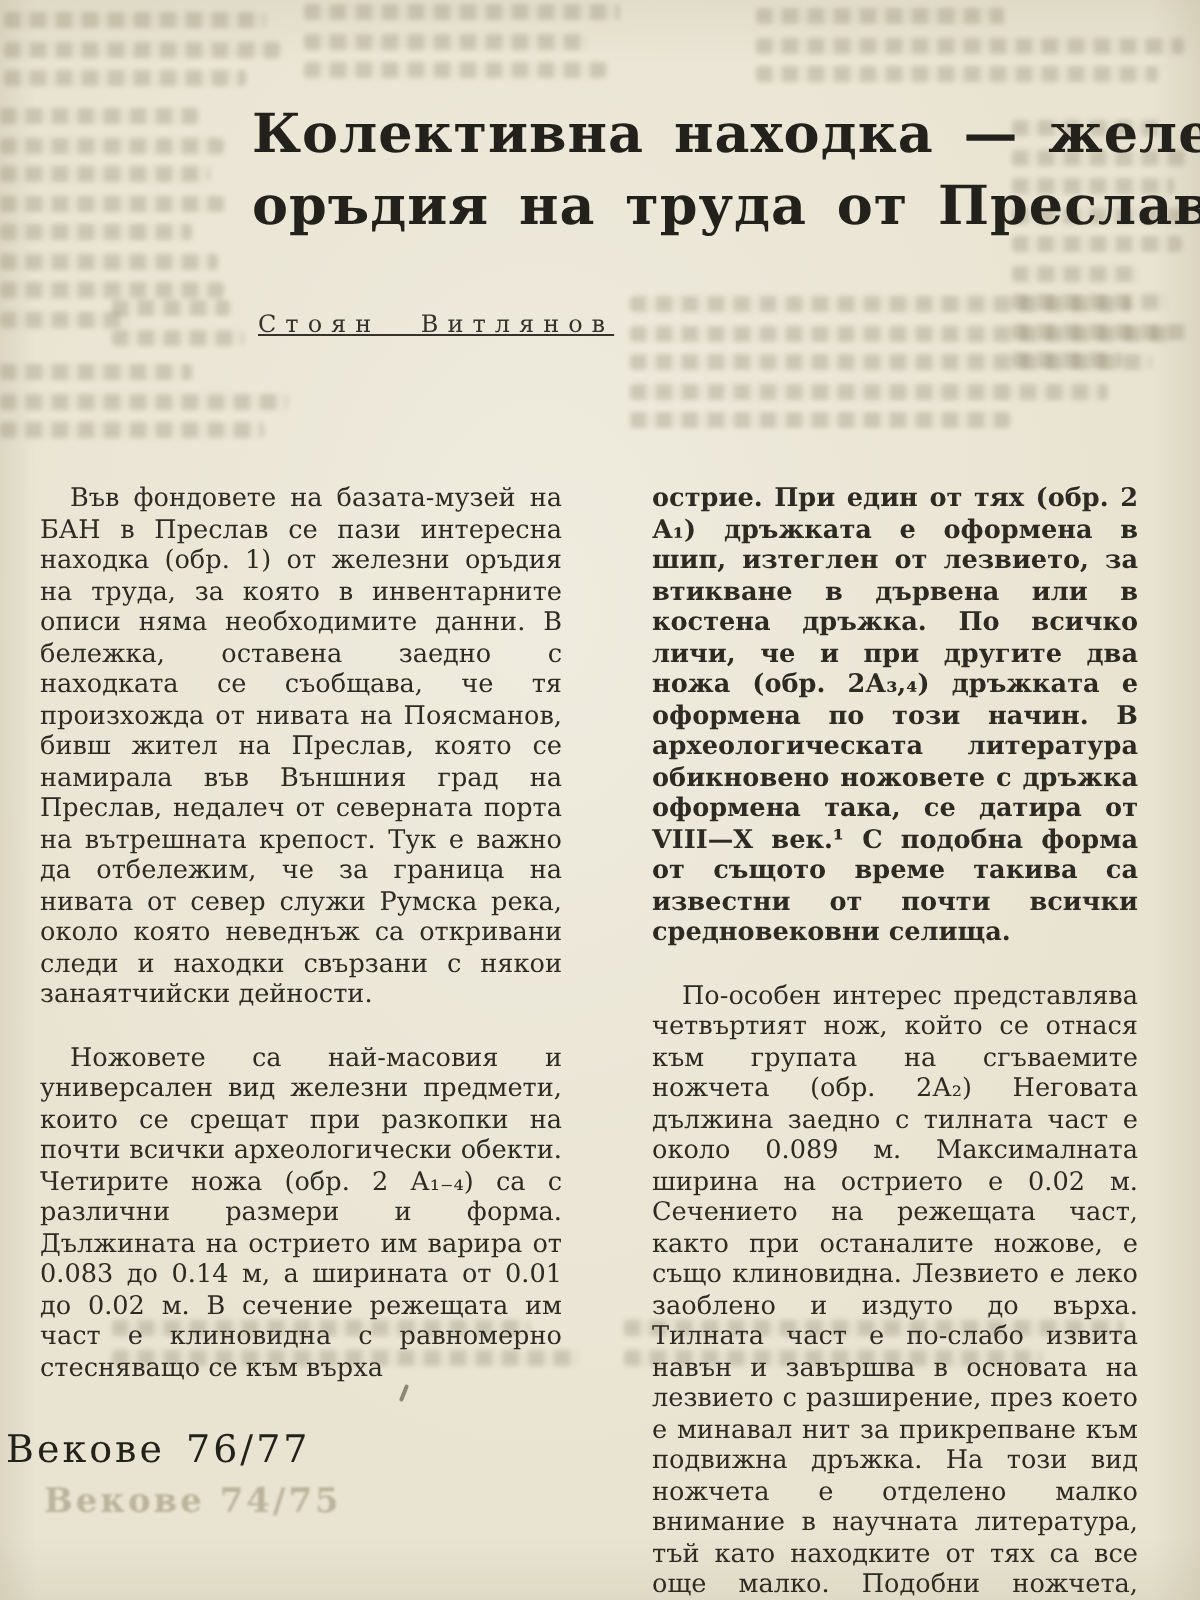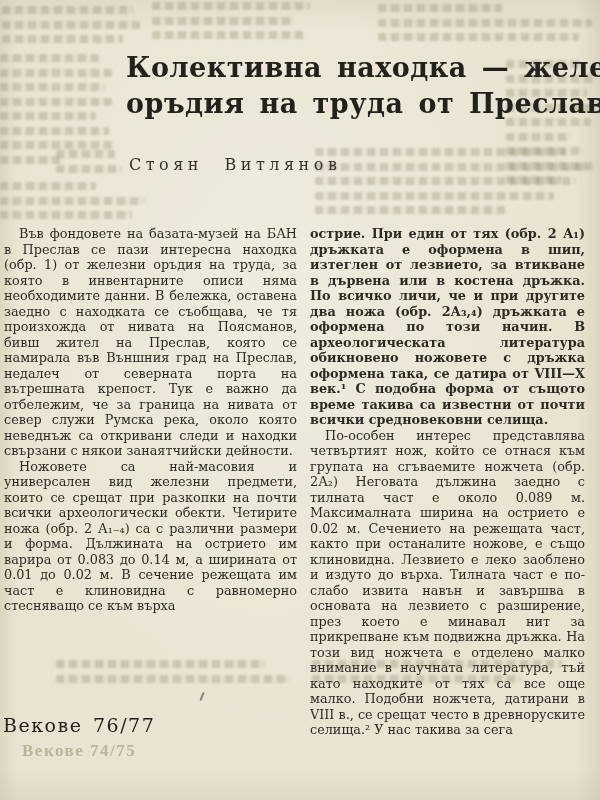--- a/index.html
+++ b/index.html
@@ -14,36 +14,36 @@
     color:#2e2b25;
   }
   .title{
     position:absolute;left:126px;top:50px;margin:0;
     font-size:27px;line-height:36px;font-weight:700;color:#23211c;
     letter-spacing:.5px;word-spacing:5px;white-space:nowrap;
   }
   .title .tline{display:block;}
   .author{
     position:absolute;left:129px;top:155px;
-    font-size:16px;letter-spacing:4.5px;word-spacing:12px;color:#35322b;
+    font-size:12px;letter-spacing:4.5px;word-spacing:12px;color:#35322b;text-decoration:underline;
   }
   .columns{position:absolute;left:4px;top:226px;width:581px;display:flex;gap:13px;}
   .col{text-align:justify;font-size:12.8px;line-height:15.5px;color:#2d2a24;}
   .col-left{width:293px;}
   .col-right{width:275px;}
-  .col p{margin:0;text-indent:15px;}
+  .col p{margin:16px;text-indent:15px;}
   .col p.cont{text-indent:0;font-weight:bold;}
   .footer{
     position:absolute;left:3px;top:714px;
     font-size:19px;font-weight:400;letter-spacing:1.5px;word-spacing:3px;color:#23211c;
   }
   .footer-ghost{
     position:absolute;left:22px;top:741px;
     font-size:17px;font-weight:700;letter-spacing:1.5px;
-    color:rgba(151,141,112,.55);filter:blur(.6px);font-family:Liberation Serif, serif;
+    color:rgba(151,141,112,.55);filter:blur(.6px);
   }
   
   .bleed{position:absolute;filter:blur(1.2px);opacity:.38;}
   .bleed i{
     display:block;height:8px;margin:0 0 6.5px 0;border-radius:2px;
     background:repeating-linear-gradient(90deg,
       rgba(132,124,98,.78) 0 8px, rgba(132,124,98,.14) 8px 13px);
   }
   .tick{
     position:absolute;left:201px;top:692px;width:2px;height:9px;

